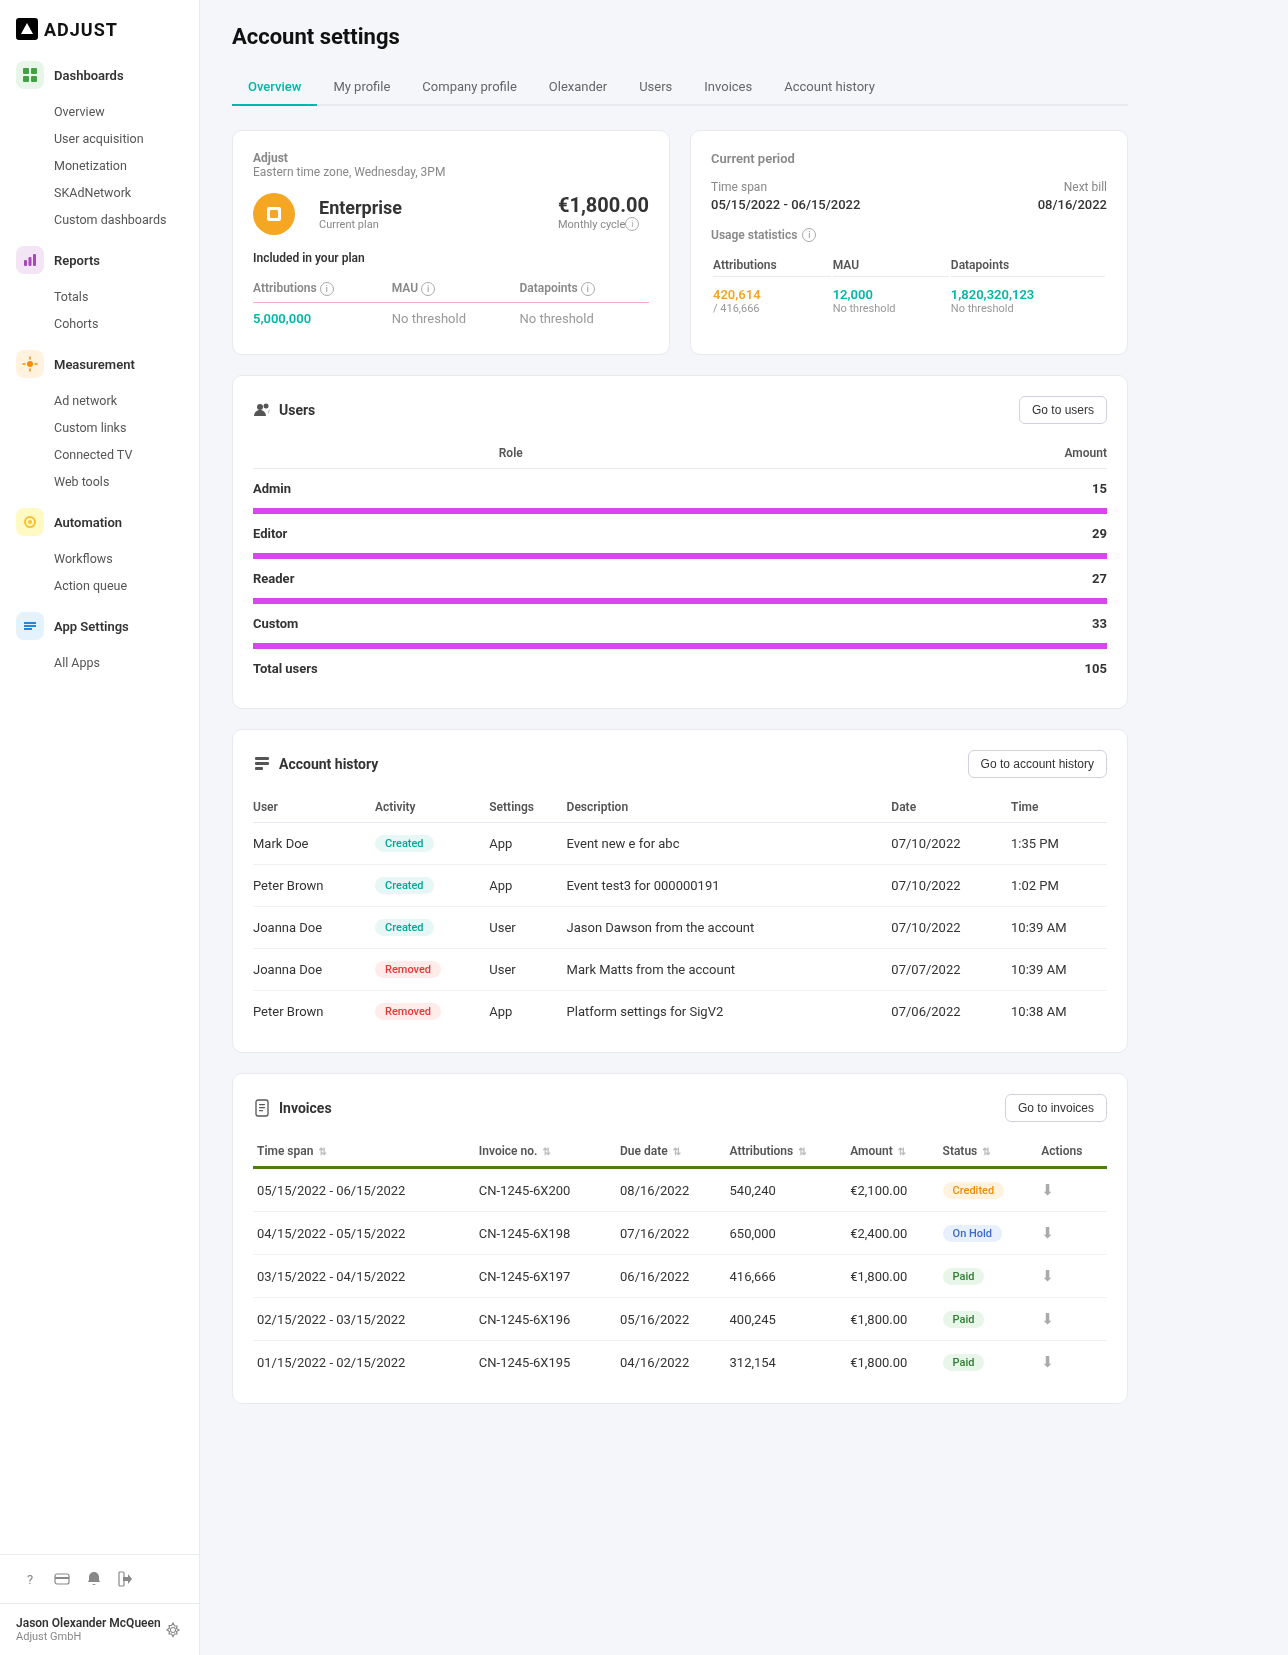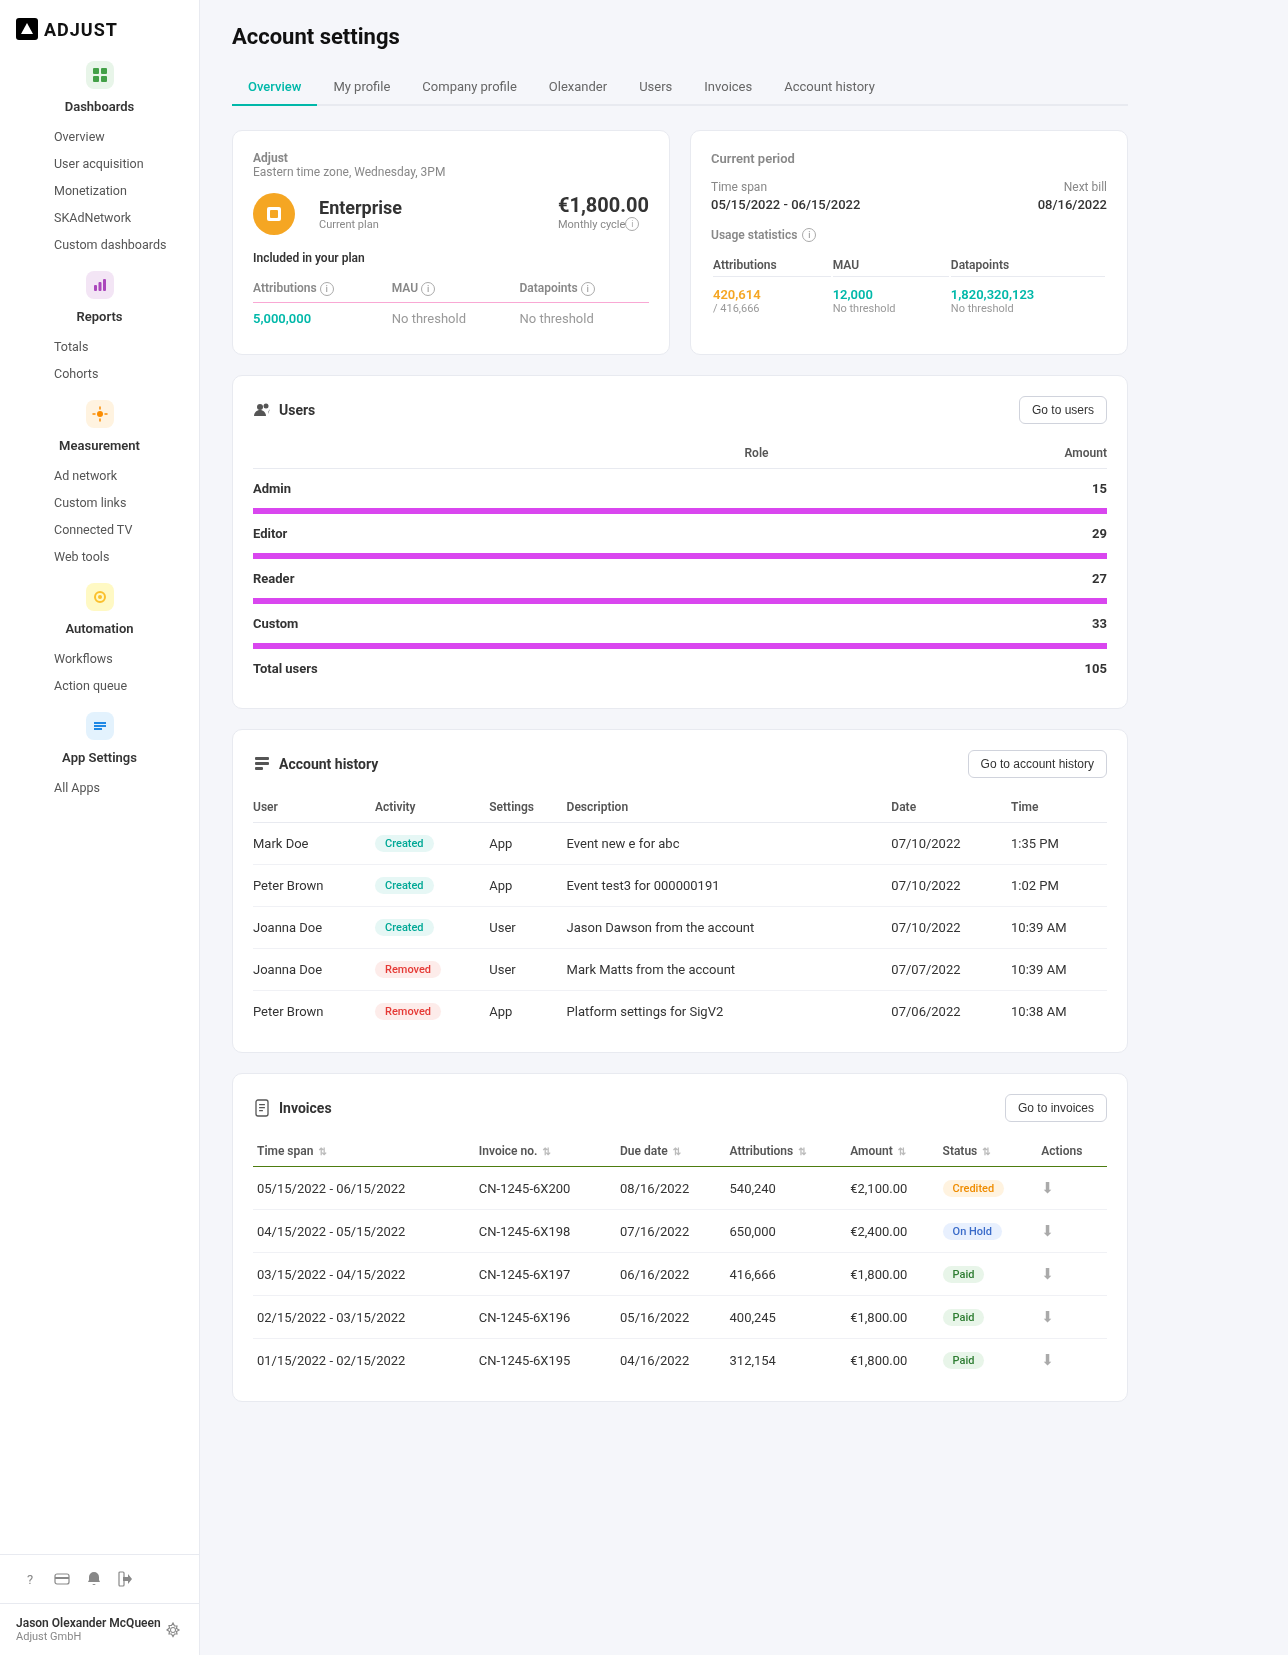--- a/index.html
+++ b/index.html
@@ -4,21 +4,21 @@
   <style>
     * { box-sizing: border-box; margin: 0; padding: 0; }
     body { font-family: -apple-system, BlinkMacSystemFont, 'Segoe UI', Roboto, sans-serif; font-size: 13px; color: #333; background: #f5f6fa; display: flex; height: 100vh; overflow: hidden; }
 
     
     .sidebar { width: 200px; background: #fff; border-right: 1px solid #e8eaf0; display: flex; flex-direction: column; height: 100vh; overflow-y: auto; flex-shrink: 0; }
     .sidebar-logo { padding: 18px 16px 12px; font-weight: 700; font-size: 18px; letter-spacing: 1px; color: #111; display: flex; align-items: center; gap: 6px; }
     .sidebar-logo-icon { width: 22px; height: 22px; background: #000; border-radius: 3px; display: flex; align-items: center; justify-content: center; }
     .sidebar-logo-icon svg { width: 14px; height: 14px; }
     .sidebar-section { margin-bottom: 4px; }
-    .sidebar-main-item { display: flex; align-items: center; gap: 10px; padding: 9px 16px; cursor: pointer; font-weight: 600; font-size: 13px; color: #333; flex-direction: column; }
+    .sidebar-main-item { display: flex; align-items: center; gap: 10px; padding: 9px 16px; cursor: pointer; font-weight: 600; font-size: 13px; color: #333; }
     .sidebar-main-item .icon-circle { width: 28px; height: 28px; border-radius: 8px; display: flex; align-items: center; justify-content: center; flex-shrink: 0; }
     .sidebar-sub-item { padding: 6px 16px 6px 54px; font-size: 12.5px; color: #555; cursor: pointer; }
     .sidebar-footer { margin-top: auto; padding: 12px 16px; border-top: 1px solid #e8eaf0; display: flex; align-items: center; justify-content: space-between; }
     .sidebar-footer-user { display: flex; flex-direction: column; }
     .sidebar-footer-name { font-size: 12px; font-weight: 600; }
     .sidebar-footer-company { font-size: 11px; color: #888; }
     .sidebar-footer-icons { display: flex; gap: 8px; }
     .sidebar-footer-icon { width: 20px; height: 20px; display: flex; align-items: center; justify-content: center; cursor: pointer; color: #888; }
     .sidebar-bottom-nav { display: flex; gap: 4px; padding: 10px 16px; border-top: 1px solid #e8eaf0; }
     .sidebar-bottom-nav-icon { width: 28px; height: 28px; display: flex; align-items: center; justify-content: center; cursor: pointer; color: #888; }
@@ -66,37 +66,37 @@
     .usage-mau { color: #00b8a9; font-weight: 600; font-size: 13px; }
     .usage-dp { color: #00b8a9; font-weight: 600; font-size: 13px; }
     .usage-sub { font-size: 11px; color: #999; }
 
     
     .section-card { background: #fff; border-radius: 10px; border: 1px solid #e8eaf0; padding: 20px; margin-bottom: 20px; }
     .section-header { display: flex; align-items: center; justify-content: space-between; margin-bottom: 14px; }
     .section-title { font-size: 14px; font-weight: 700; display: flex; align-items: center; gap: 8px; }
     .btn-outline { border: 1px solid #d0d3dc; background: #fff; border-radius: 6px; padding: 6px 12px; font-size: 12px; cursor: pointer; color: #333; }
     .data-table { width: 100%; border-collapse: collapse; }
-    .data-table th { font-size: 12px; color: #555; font-weight: 600; padding: 8px 0; border-bottom: 1px solid #e8eaf0; text-align: right; }
+    .data-table th { font-size: 12px; color: #555; font-weight: 600; padding: 8px 0; border-bottom: 1px solid #e8eaf0; text-align: center; }
     .data-table th:last-child, .data-table td:last-child { text-align: right; }
     .data-table td { padding: 12px 0; border-bottom: 6px solid #d946ef; font-size: 13px; font-weight: bold; }
     .data-table tr:last-child td { border-bottom: none; font-weight: 700; }
 
     
     .history-table { width: 100%; border-collapse: collapse; }
     .history-table th { font-size: 12px; color: #555; font-weight: 600; padding: 8px 0; border-bottom: 1px solid #e8eaf0; text-align: left; }
     .history-table td { padding: 12px 0; border-bottom: 1px solid #f0f1f5; font-size: 13px; }
     .history-table tr:last-child td { border-bottom: none; }
     .badge { display: inline-block; padding: 2px 10px; border-radius: 12px; font-size: 11px; font-weight: 500; }
     .badge-created { background: #e6f7f5; color: #00a896; }
     .badge-removed { background: #fdecea; color: #e53935; }
 
     
     .inv-table { width: 100%; border-collapse: collapse; }
-    .inv-table th { font-size: 12px; color: #555; font-weight: 600; padding: 8px 4px; border-bottom: 1px solid #4d7c0f; text-align: left; margin-left: 45px; }
+    .inv-table th { font-size: 12px; color: #555; font-weight: 600; padding: 8px 4px; border-bottom: 3px solid #4d7c0f; text-align: left; margin-left: 45px; }
     .inv-table td { padding: 12px 4px; border-bottom: 1px solid #f0f1f5; font-size: 13px; }
     .inv-table tr:last-child td { border-bottom: none; }
     .badge-credited { background: #fff3e0; color: #ef8c00; }
     .badge-onhold { background: #e8f0fe; color: #3a6bc9; }
     .badge-paid { background: #e8f5e9; color: #2e7d32; }
     .sort-icon { color: #bbb; font-size: 10px; margin-left: 2px; }
     .download-icon { color: #aaa; cursor: pointer; font-size: 15px; }
 
     .info-icon-sm { display: inline-block; width: 14px; height: 14px; border-radius: 50%; border: 1px solid #aaa; font-size: 9px; text-align: center; line-height: 12px; color: #aaa; cursor: pointer; }
 

